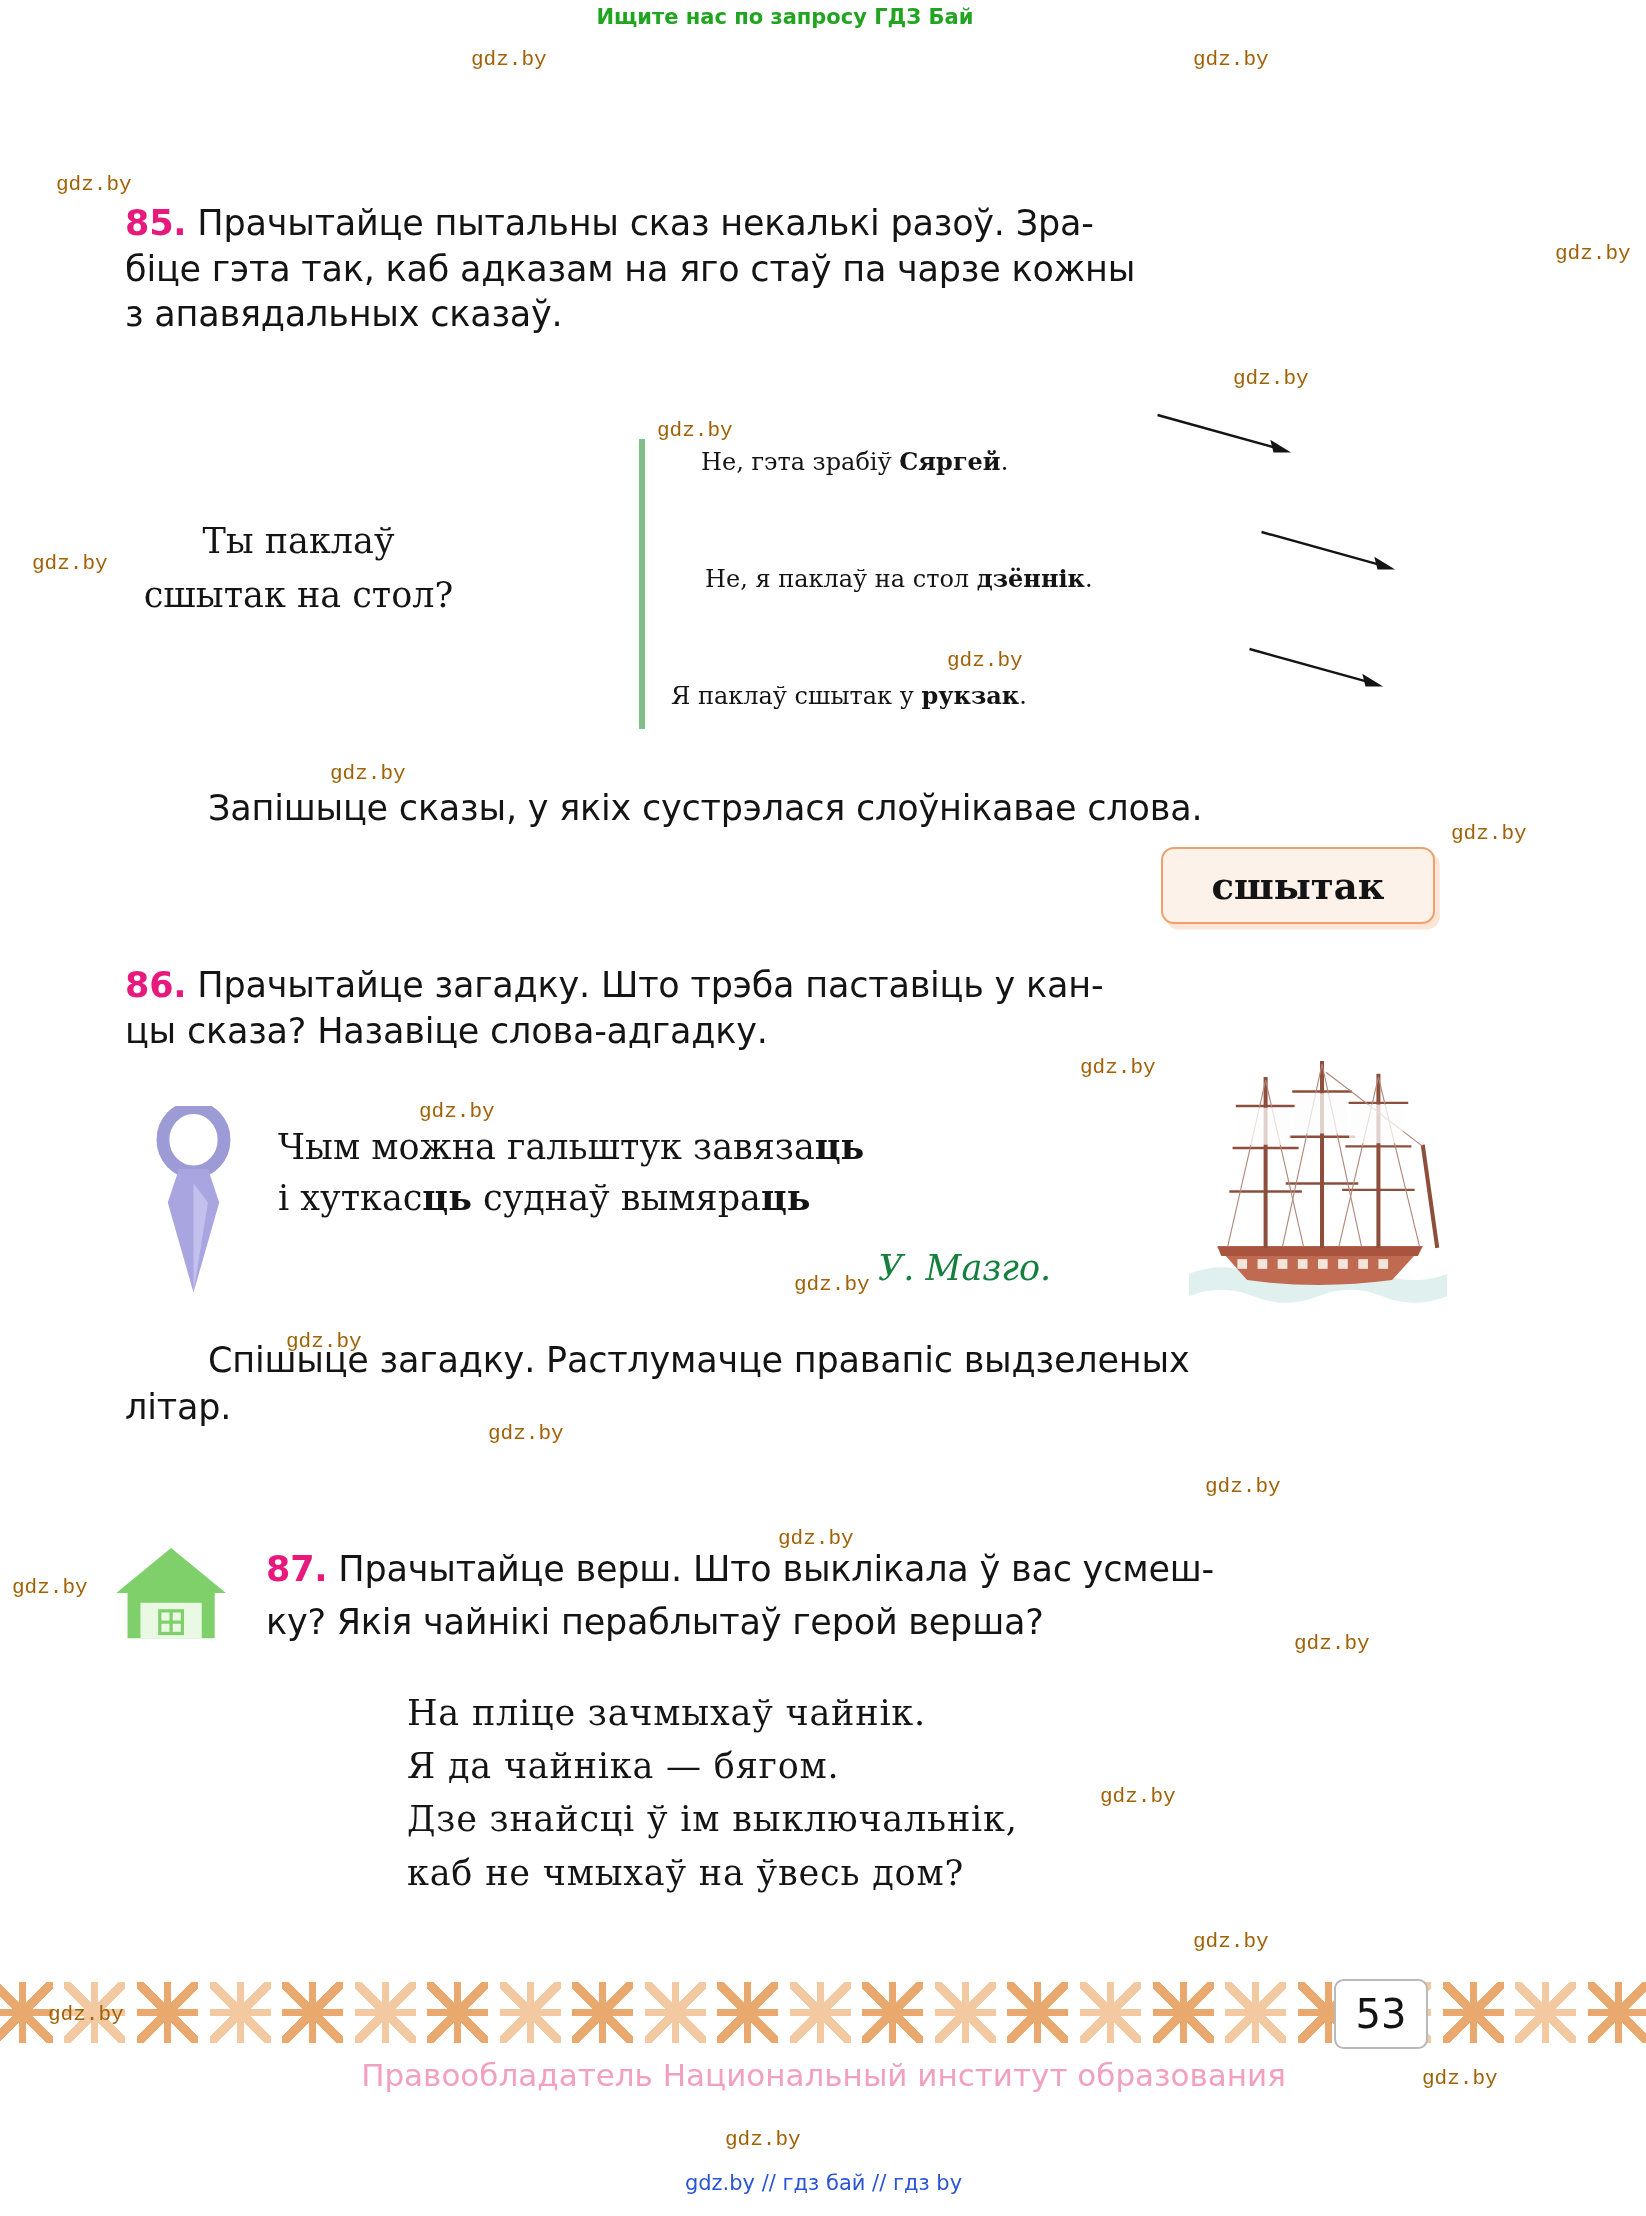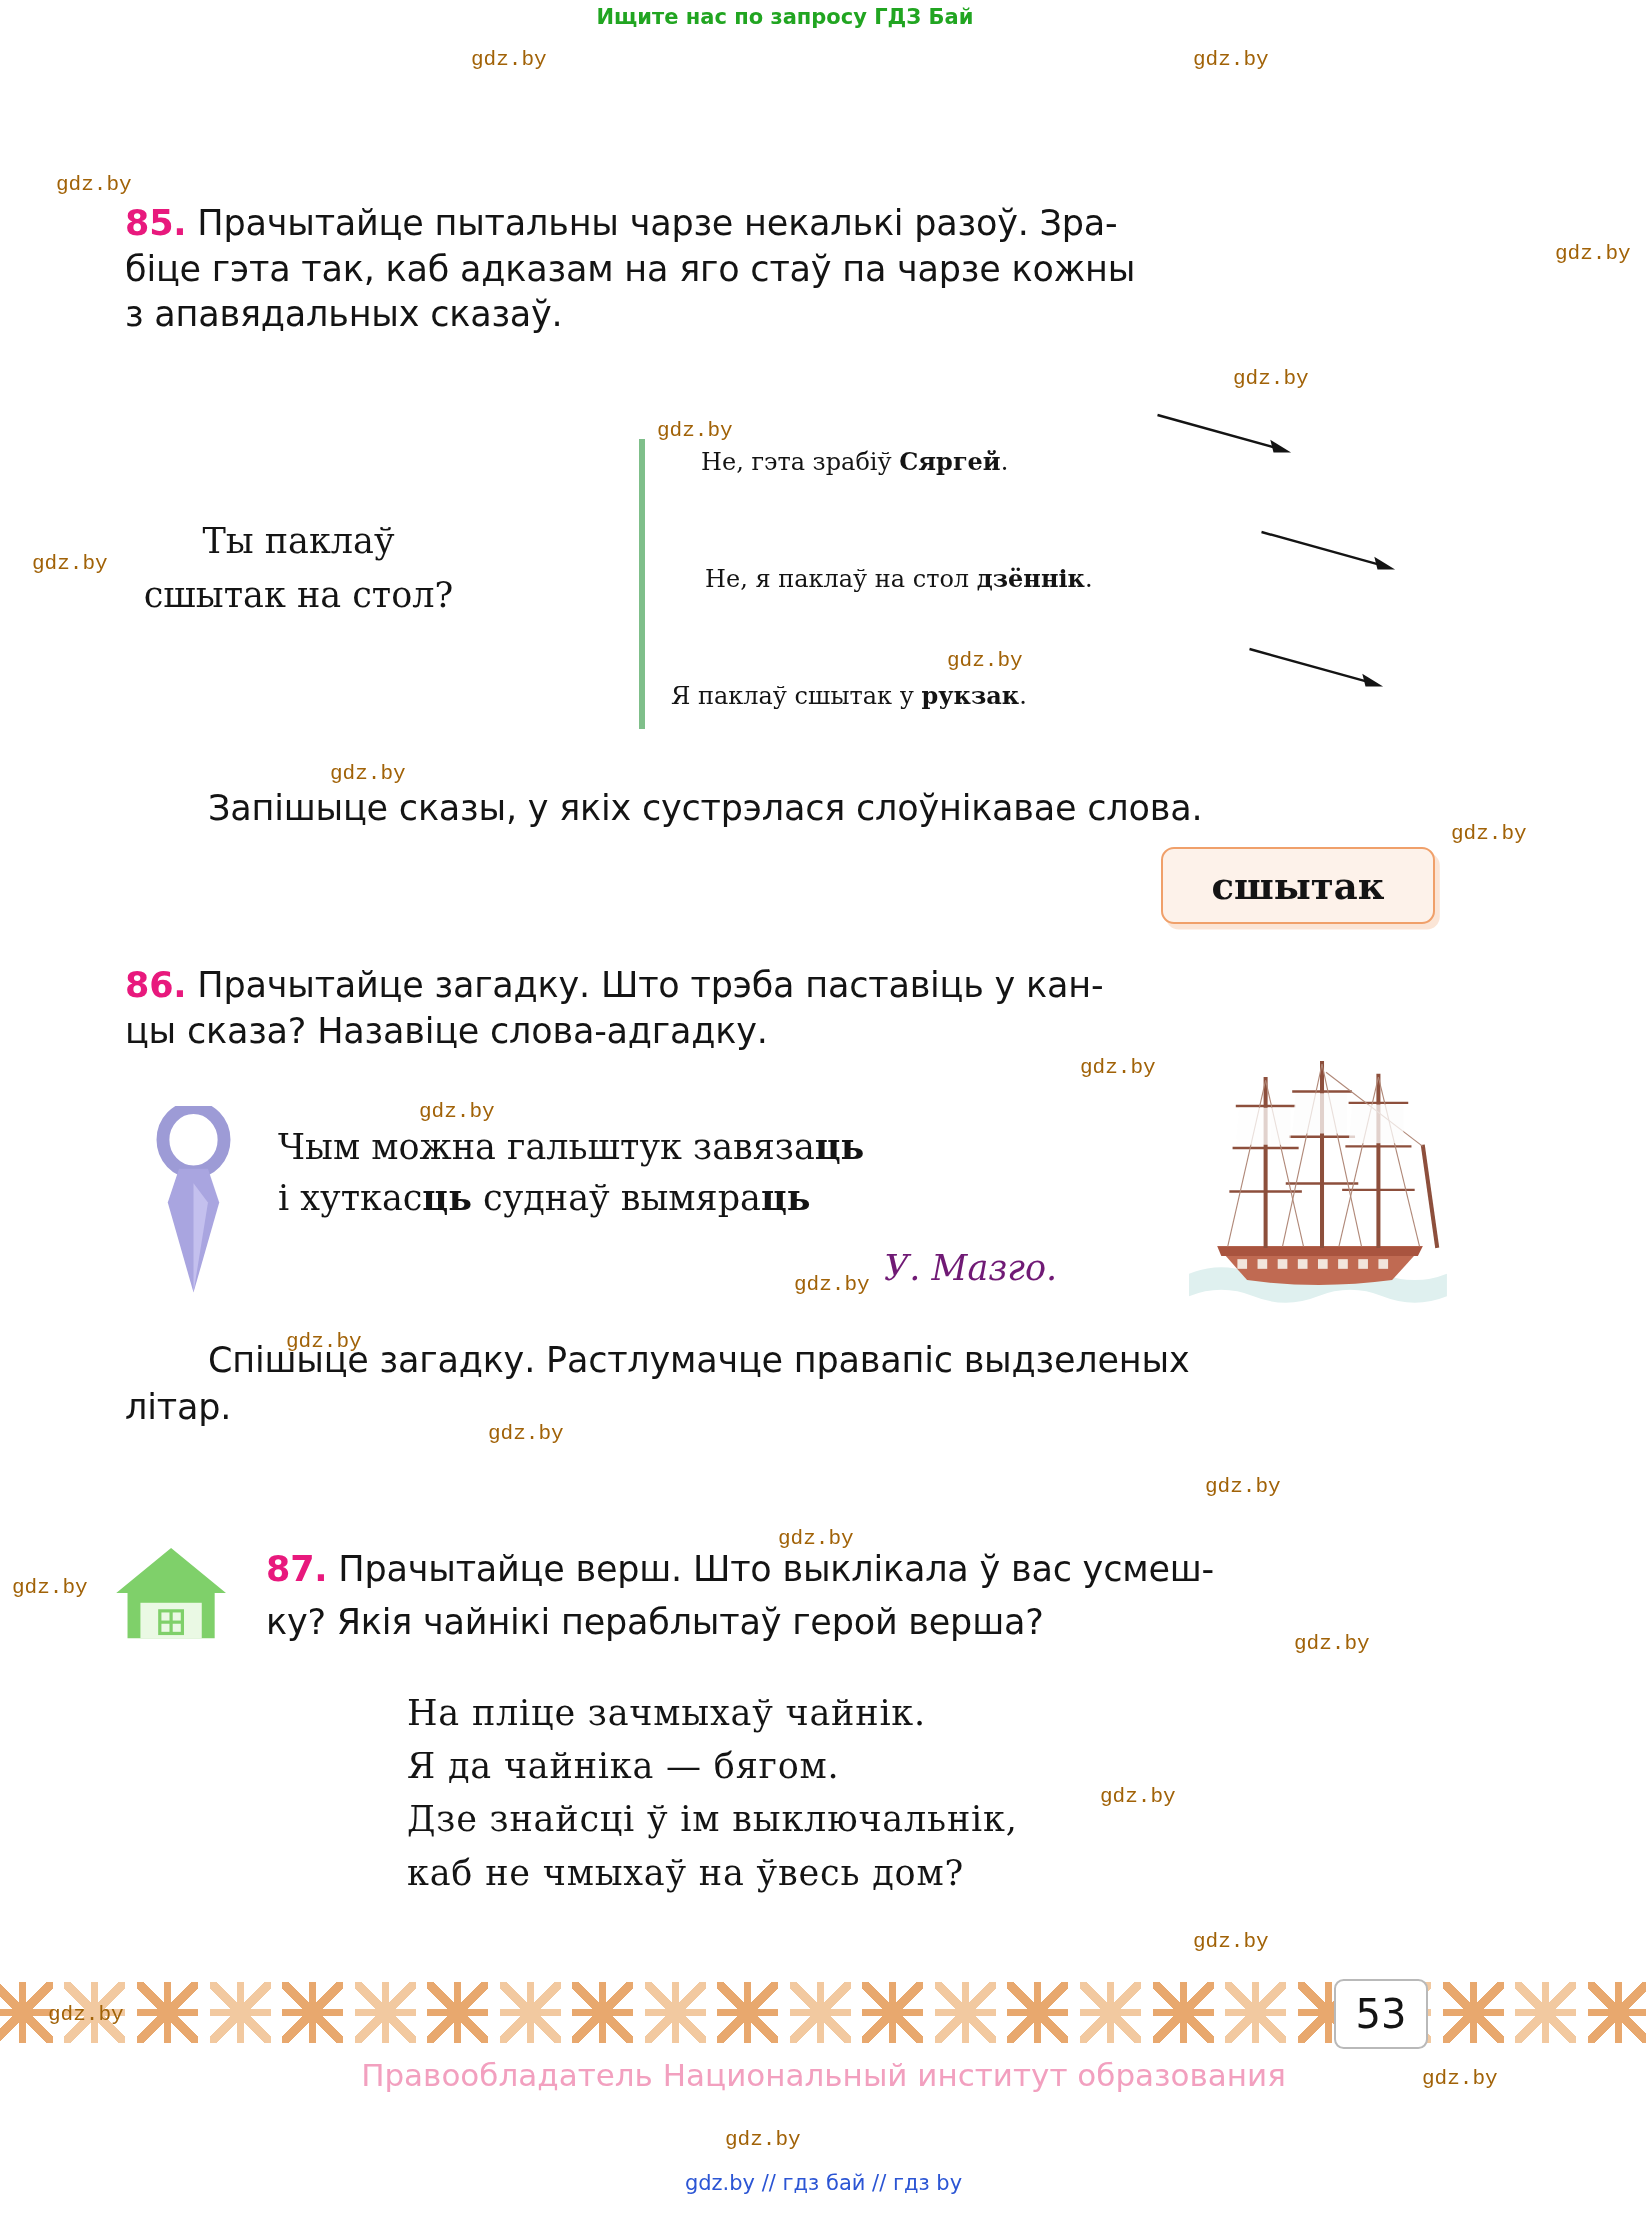--- a/index.html
+++ b/index.html
@@ -122,22 +122,21 @@
     white-space: nowrap;
   }
   .riddle b { font-weight: bold; }
   .riddle-author {
     position: absolute;
     left: 878px;
     top: 1248px;
     font-family: "DejaVu Serif", serif;
     font-style: italic;
     font-size: 35px;
-    color: #701a75;
-    margin-left: 6px;
+    color: #15803d;
   }
 
   
   .poem {
     position: absolute;
     left: 407px;
     top: 1687px;
     font-family: "DejaVu Serif", serif;
     font-size: 35px;
     line-height: 1.52;
@@ -221,21 +220,21 @@
 </style>
 </head>
 <body>
 
 <div class="page">
 
   <div class="top-banner">Ищите нас по запросу ГДЗ Бай</div>
 
   <div class="body-text" style="left:125px; top:201px; width:1354px;">
     <span class="ex-num">85.</span>
-    <span>Прачытайце пытальны чарзе некалькі разоў. Зра-</span><br>
+    <span>Прачытайце пытальны сказ некалькі разоў. Зра-</span><br>
     <span>біце гэта так, каб адказам на яго стаў па чарзе кожны</span><br>
     <span>з апавядальных сказаў.</span>
   </div>
 
   <div class="q-left">
     <div>Ты паклаў</div>
     <div>сшытак на стол?</div>
   </div>
 
   <div class="vrule"></div>

